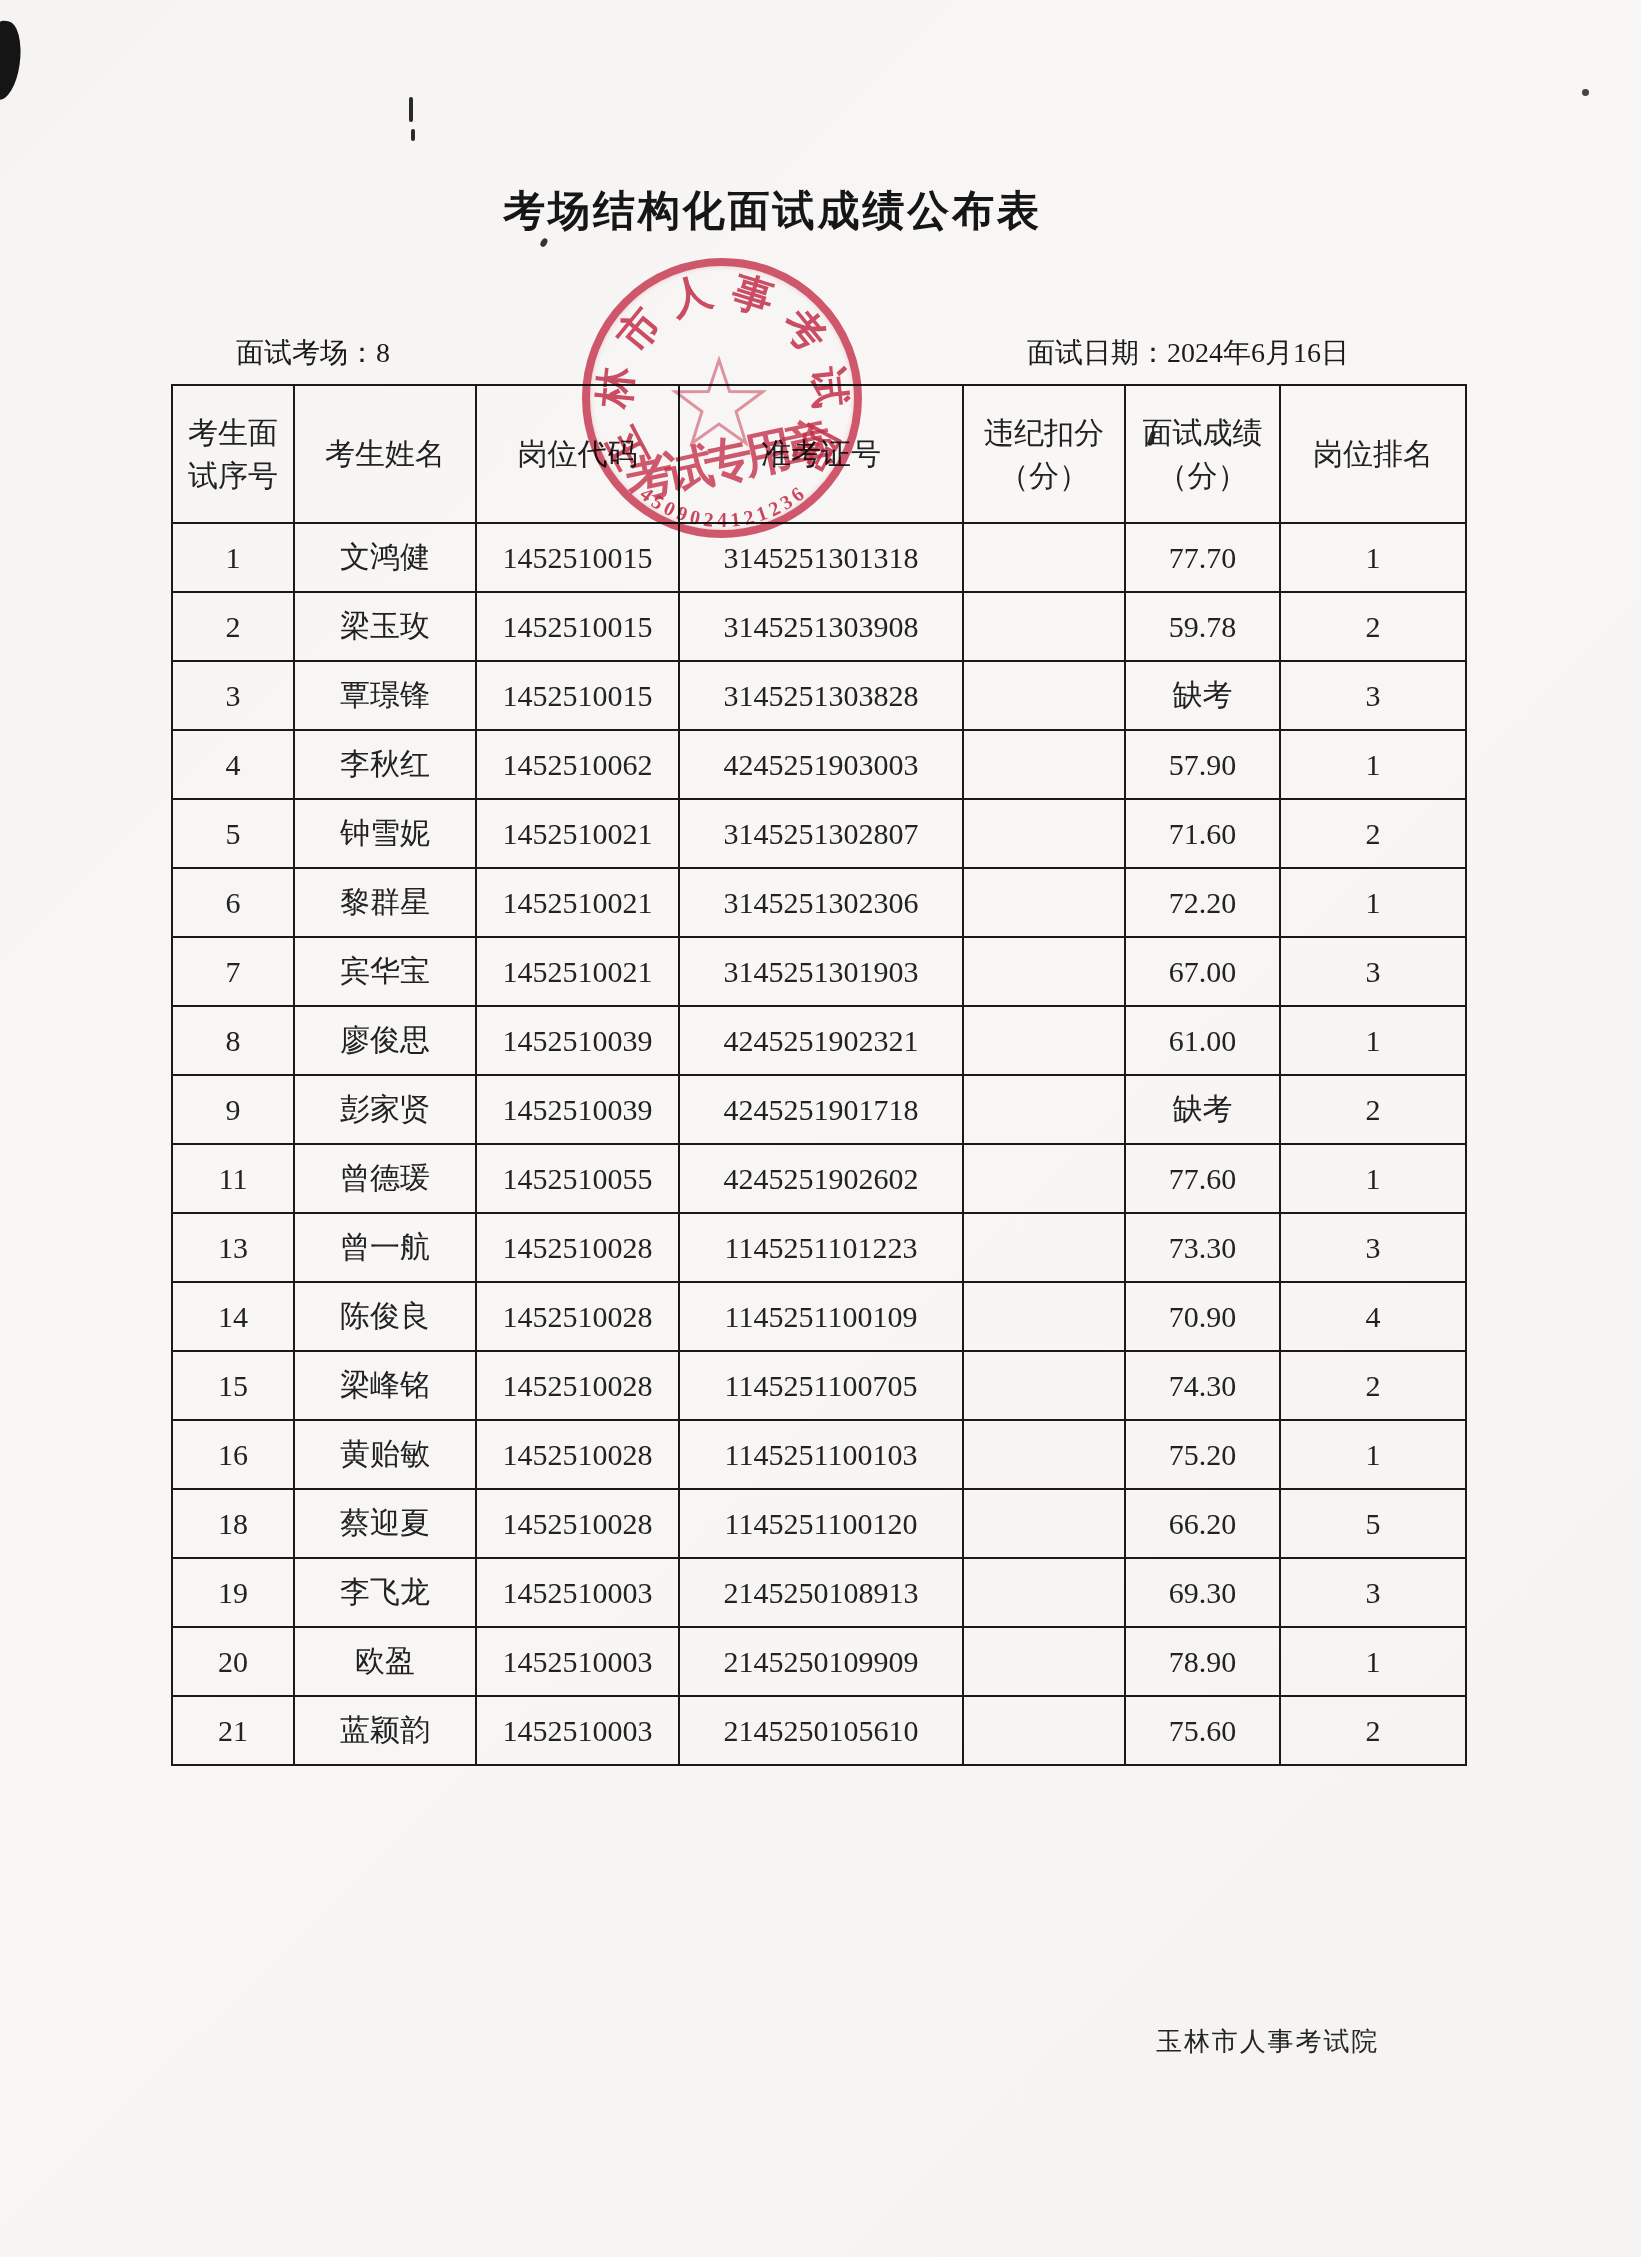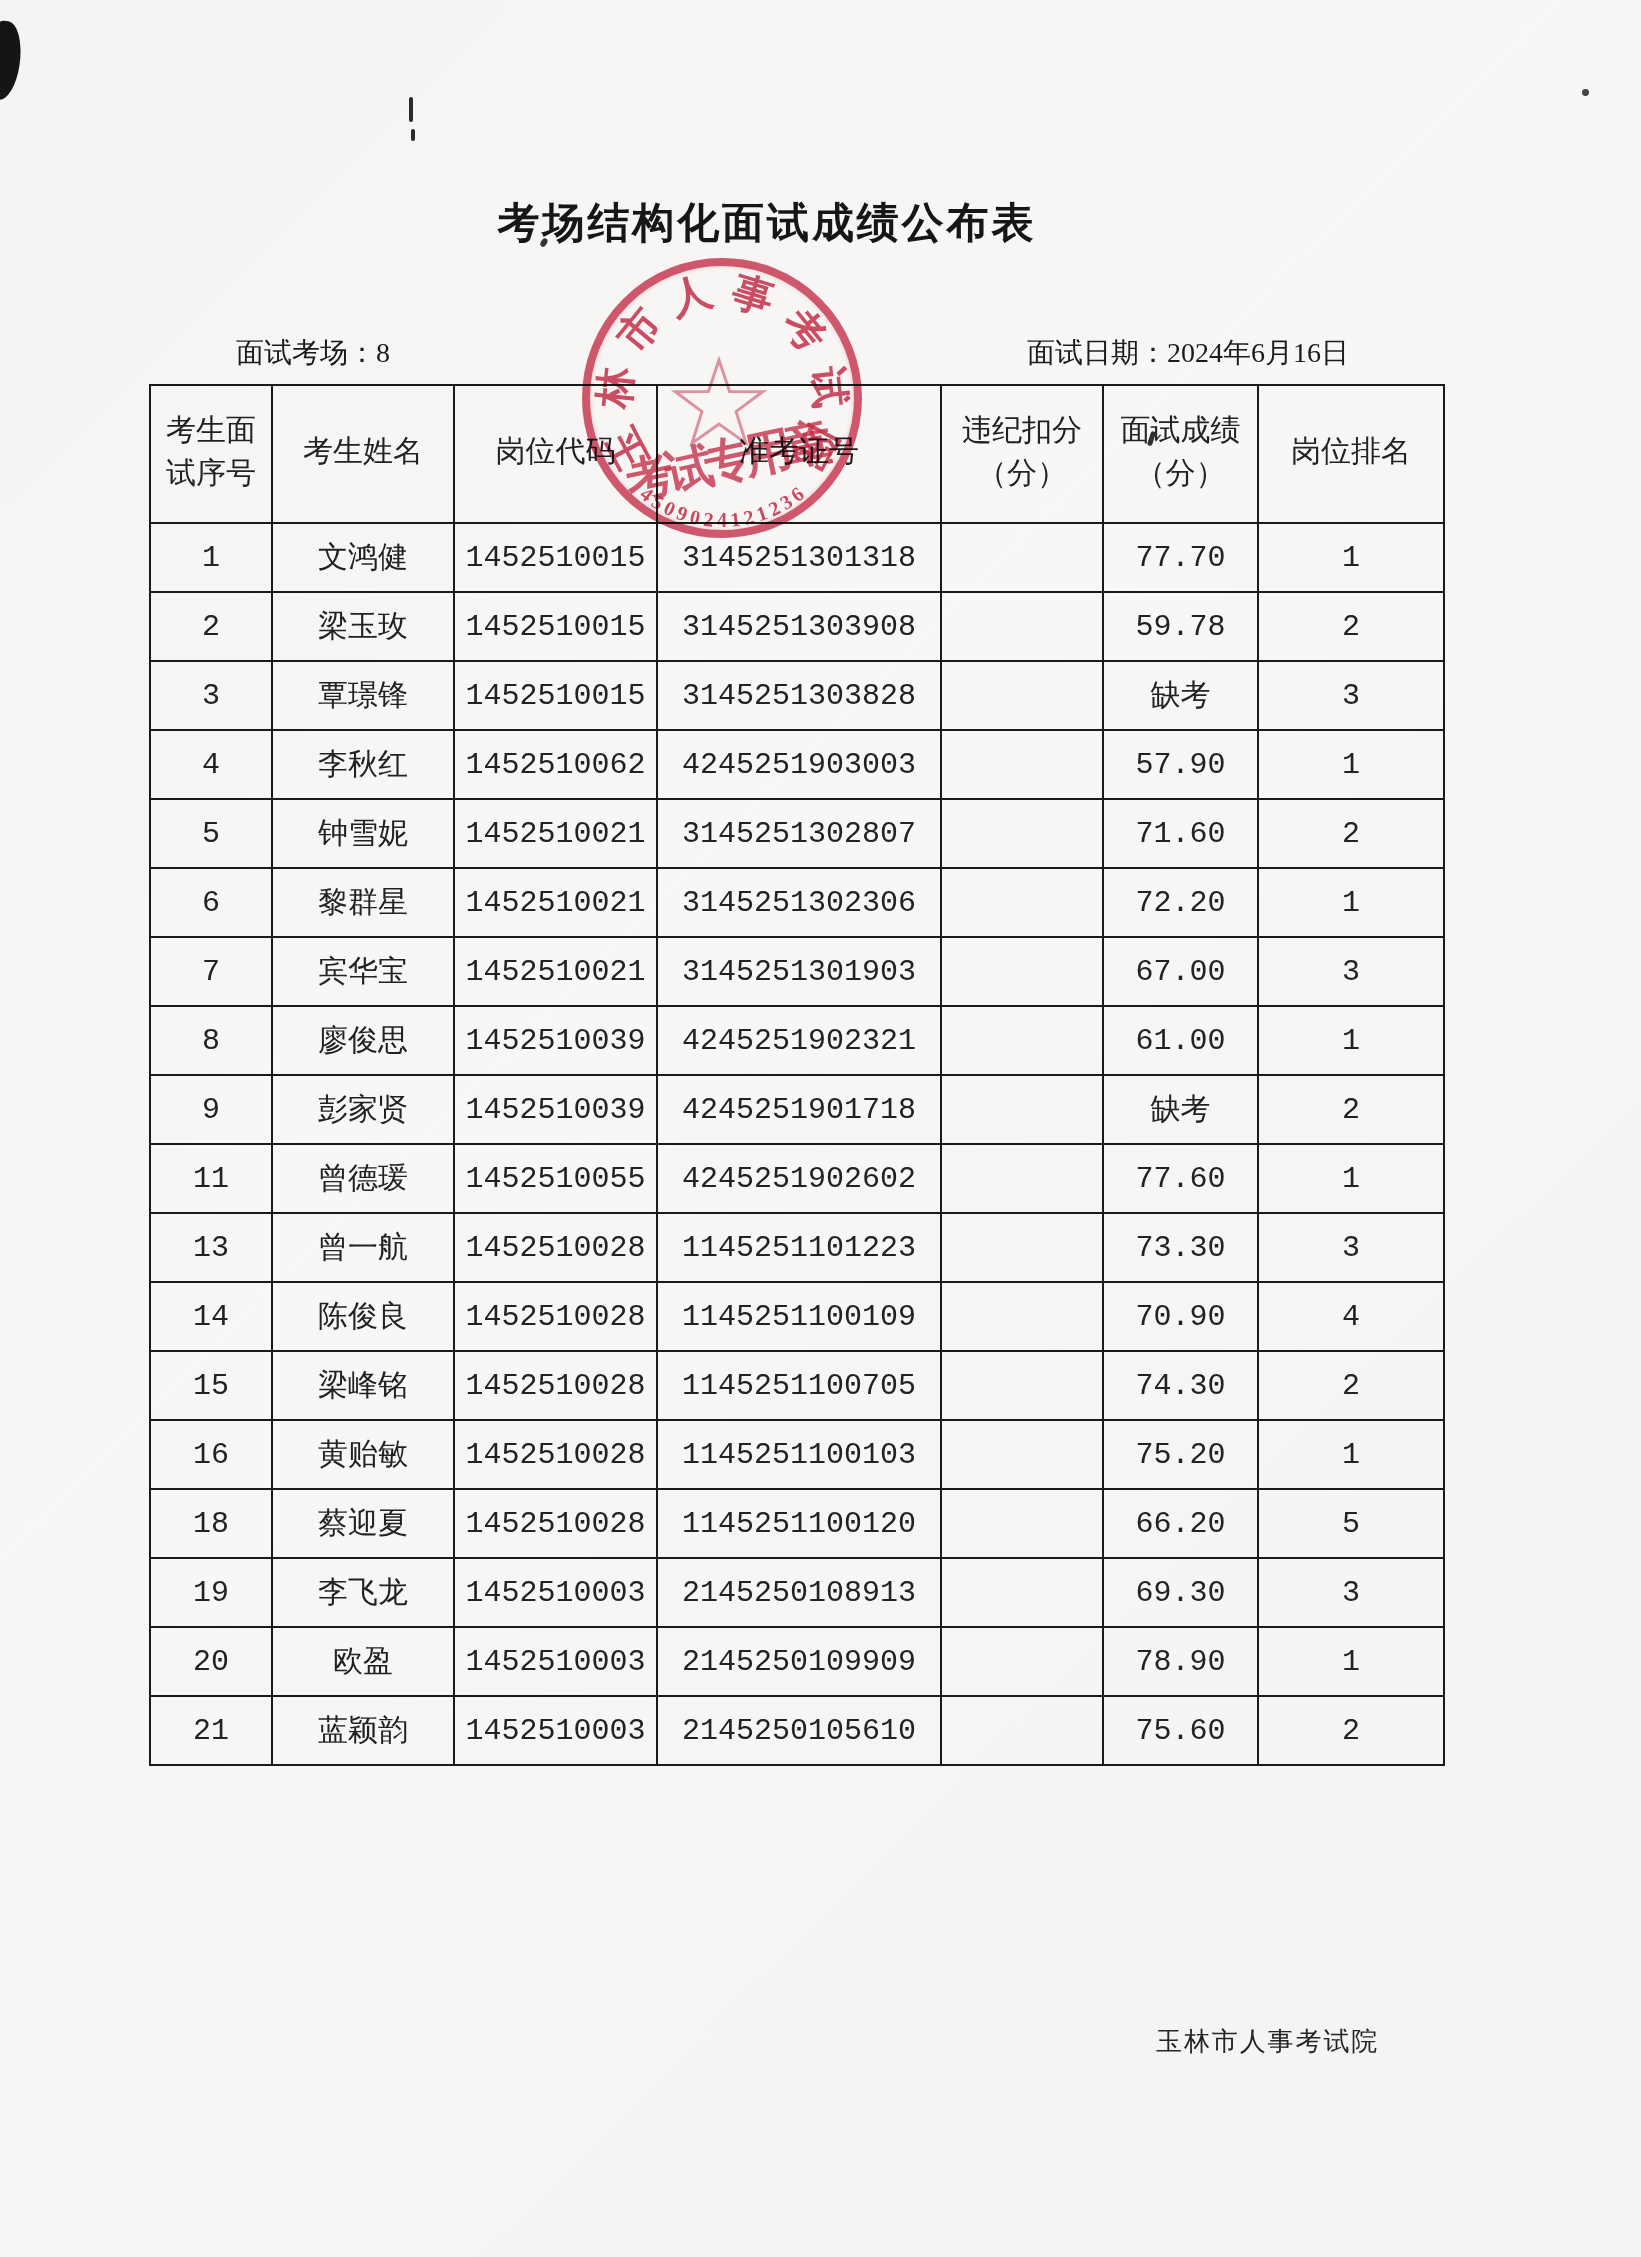--- a/index.html
+++ b/index.html
@@ -17,32 +17,31 @@
   .artifact{position:absolute;background:#151515;}
   .artifact.corner{left:-13.5px;top:21px;width:33px;height:79px;border-radius:40% 60% 55% 45%;transform:rotate(8deg);}
   .artifact.tick1{left:409px;top:97px;width:3.9px;height:25px;background:#2a2a2a;border-radius:1.9px;}
   .artifact.tick2{left:411px;top:129px;width:3.9px;height:11.6px;background:#2a2a2a;border-radius:1.9px;}
   .artifact.dot1{left:541px;top:238px;width:5.8px;height:8.7px;background:#333;border-radius:50%;transform:rotate(30deg);}
   .artifact.dot2{left:1149px;top:431px;width:4.8px;height:15.4px;background:#2e2e2e;border-radius:2.9px;transform:rotate(18deg);}
   .artifact.dot3{left:1582px;top:89px;width:6.8px;height:6.8px;background:#444;border-radius:50%;}
 
   .title{
     position:absolute;left:492px;top:183px;width:550px;
-    text-align:center;font-size:42px;font-weight:bold;letter-spacing:2.9px;
-    white-space:nowrap;color:#161616;margin-top:12px;
+    text-align:right;font-size:42px;font-weight:bold;letter-spacing:2.9px;
+    white-space:nowrap;color:#161616;
   }
   .subhead{position:absolute;top:334px;font-size:28px;color:#1b1b1b;white-space:nowrap;}
   .room{left:236px;}
   .date{left:1027px;}
 
   table.scoretable{
-    position:absolute;left:149px;top:384px;
+    position:absolute;left:171px;top:384px;
     border-collapse:collapse;table-layout:fixed;
     background:transparent;
-    font-family:Liberation Mono, monospace;
   }
   .scoretable col.c1{width:122px;}
   .scoretable col.c2{width:182px;}
   .scoretable col.c3{width:203px;}
   .scoretable col.c4{width:284px;}
   .scoretable col.c5{width:162px;}
   .scoretable col.c6{width:155px;}
   .scoretable col.c7{width:186px;}
   .scoretable th,.scoretable td{
     border:2.9px solid #1a1a1a;

